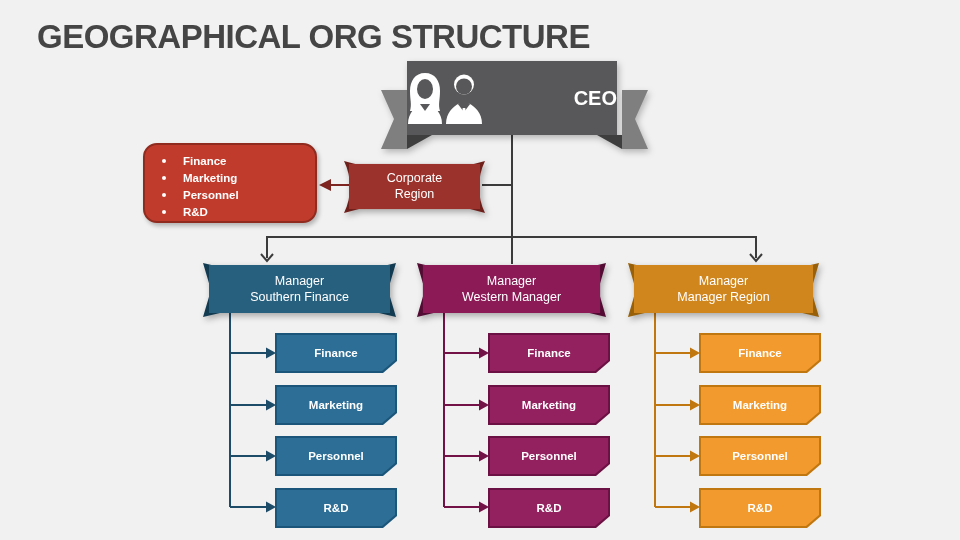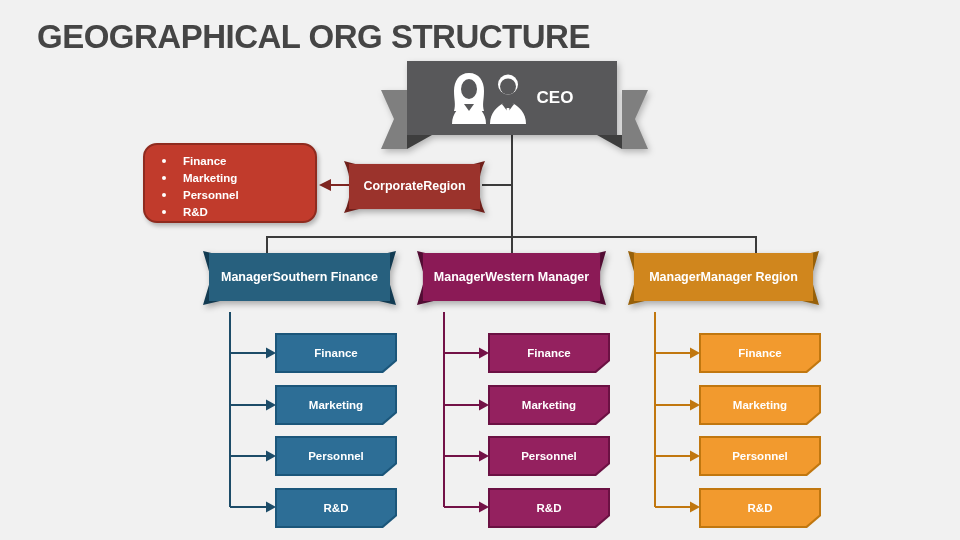--- a/index.html
+++ b/index.html
@@ -14,45 +14,45 @@
     left:37px;top:18px;width:700px;
     font-size:33px;font-weight:bold;letter-spacing:-0.5px;
     color:#454545;
   }
   
   svg.connectors{left:0;top:0;pointer-events:none;}
   
   .ceo-ribbon{left:380px;top:61px;filter:drop-shadow(2px 3px 3px rgba(0,0,0,.25));}
   .ceo-node{
     left:407px;top:61px;width:210px;height:74px;
-    display:flex;align-items:center;justify-content:center;gap:8px;
-    color:#fff;font-size:17px;font-weight:bold;
+    display:flex;align-items:center;justify-content:space-between;gap:8px;
+    color:#fff;font-size:20px;font-weight:bold;
   }
   
   .staff-card{
     left:143px;top:143px;width:174px;height:80px;box-sizing:border-box;
     background:#C13B2C;border:2px solid #8F2B1F;border-radius:14px;
     box-shadow:2px 3px 4px rgba(0,0,0,.25);
     color:#fff;font-size:11.5px;font-weight:bold;
     padding:7px 0 0 17px;
   }
   .staff-card ul{list-style:none;margin:0;padding:0;}
   .staff-card li{display:flex;align-items:center;height:17px;}
   .dot{width:4px;height:4px;border-radius:50%;background:#fff;margin-right:17px;flex:0 0 auto;}
   
   .banner{filter:drop-shadow(2px 3px 3px rgba(0,0,0,.3));}
   .banner svg{position:absolute;left:0;top:0;width:100%;height:100%;}
   .banner .lbl{
     position:absolute;left:8%;right:8%;top:3px;bottom:5px;
-    display:flex;align-items:center;justify-content:center;
-    color:#fff;font-weight:bold;font-size:12.5px;line-height:16.5px;text-align:center;
+    display:flex;flex-direction:column;align-items:center;justify-content:center;
+    color:#fff;font-weight:normal;font-size:12.5px;line-height:16.5px;text-align:center;
   }
   .staff-banner{left:343px;top:161px;width:143px;height:52px;}
   .staff-banner .lbl{font-size:12.5px;line-height:16px;}
-  .mgr{top:250px;height:56px;}
+  .mgr{top:262px;height:56px;}
   
   .dept{
     width:122px;height:40px;
     background:var(--bord);
     clip-path:polygon(0 0,100% 0,100% calc(100% - 12px),calc(100% - 14px) 100%,0 100%);
     filter:drop-shadow(2px 2px 2px rgba(0,0,0,.25));
   }
   .dept .fill{
     position:absolute;left:2px;top:2px;right:2px;bottom:2px;
     background:var(--fill);

